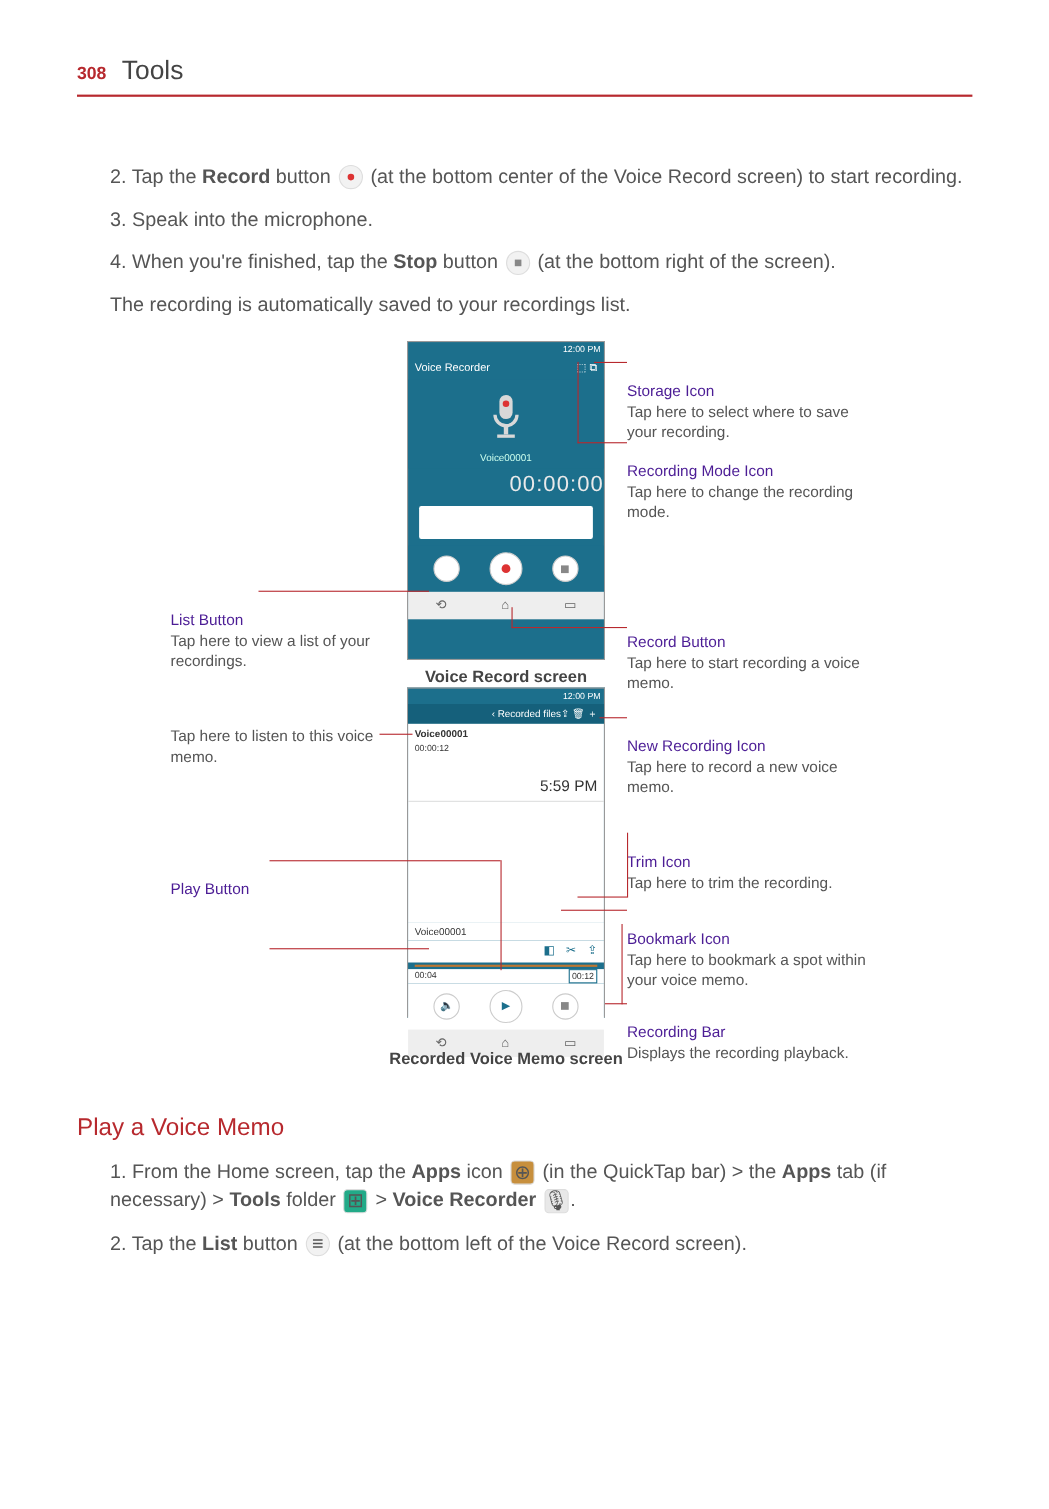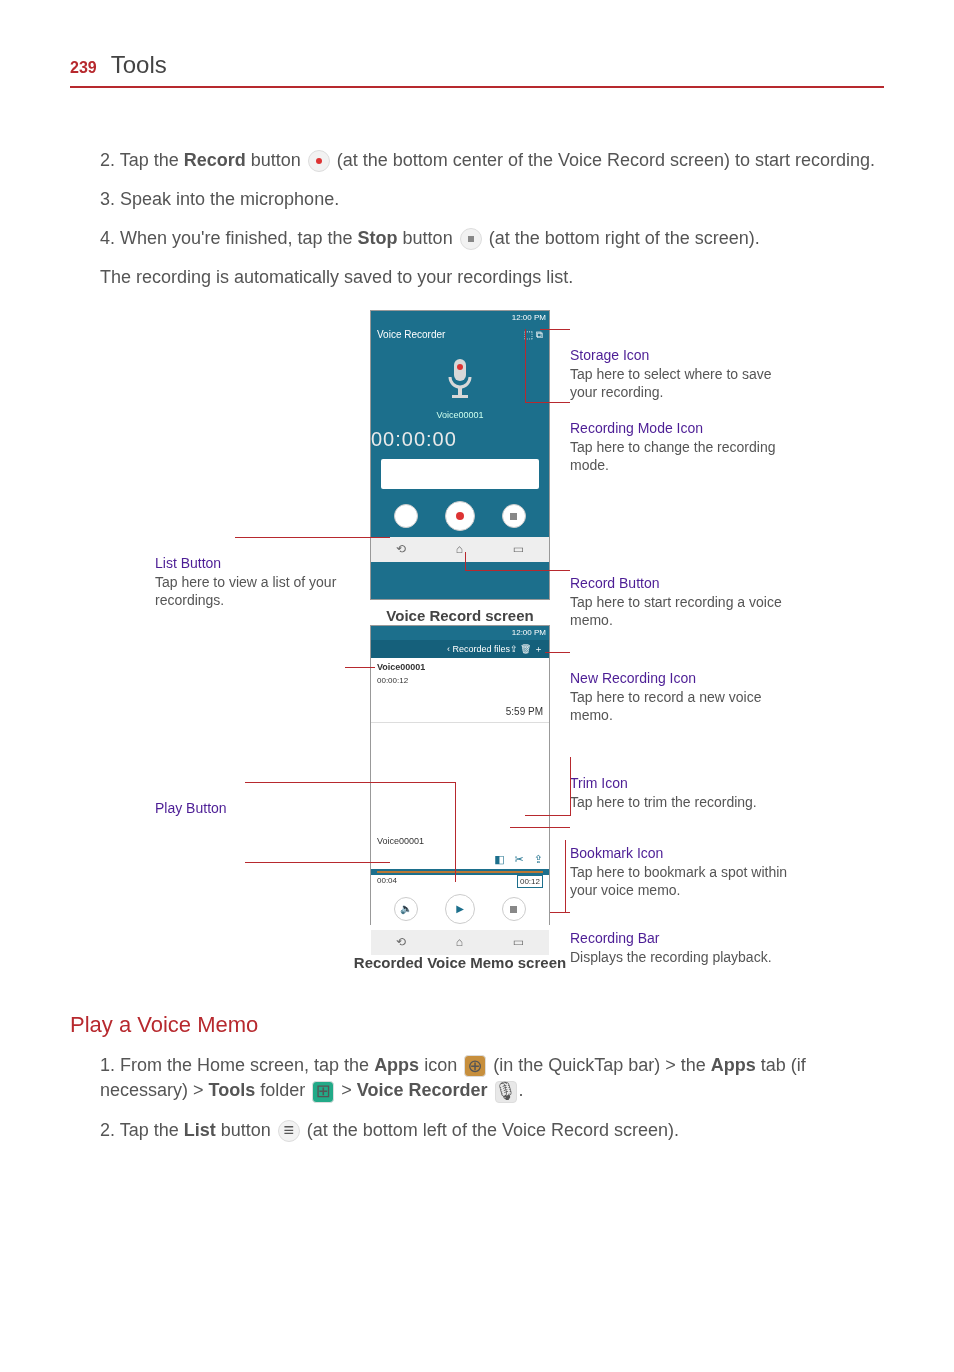--- a/index.html
+++ b/index.html
@@ -55,21 +55,21 @@
     border: 1px solid #999;
     color: #fff;
     font-size: 10px;
   }
   .phone1 { left: 300px; top: 0; height: 290px; }
   .phone2 { left: 300px; top: 315px; height: 300px; }
   .status-bar { font-size:8px; text-align:right; padding:1px 3px; color:#fff; }
   .topbar { display:flex; align-items:center; justify-content:space-between; padding:3px 6px; font-size:10px; }
   .mic-area { background:#1c6f8c; text-align:center; padding:10px 0 4px 0; }
   .mic-svg { width:40px; height:50px; }
-  .timer { font-size:20px; color:#eaeaea; text-align:left; font-weight:300; letter-spacing:1px; }
+  .timer { font-size:20px; color:#eaeaea; text-align:right; font-weight:300; letter-spacing:1px; }
   .wave-box { background:#fff; height:30px; margin:6px 10px; border-radius:2px; }
   .rec-controls { display:flex; justify-content:space-around; align-items:center; padding:6px 10px; background:#1c6f8c; }
   .ctl { width:24px;height:24px;border:1px solid #ccc;border-radius:50%;background:#fff;display:flex;align-items:center;justify-content:center; }
   .ctl.big { width:30px;height:30px; }
   .navbar { display:flex; justify-content:space-around; padding:4px 0; background:#eee; color:#666; font-size:12px; }
   .caption { position:absolute; color:#444; font-weight:600; font-size:15px; text-align:center; width:180px; }
   .cap1 { left:300px; top:295px; }
   .cap2 { left:280px; top:644px; width:220px; line-height:1.2; }
   .label { position:absolute; font-size:14px; color:#555; line-height:1.3; }
   .label .ltitle { display:block; color:#4c1d95; font-weight:400;margin-top:24px; }
@@ -85,21 +85,21 @@
   .time-row { display:flex; justify-content:space-between; padding:0 6px; font-size:8px; color:#333; background:#fff; }
   h2.section { color:#b7292e; font-size:22px; font-weight:500; margin: 20px 0 12px 0; }
   .apps-icon { background:#c78f3d; }
   .tools-icon { background:#2a8; }
   .vr-icon { background:#e8e8e8; }
 </style>
 </head>
 <body>
 
 <div class="header-row">
-  <span class="pgnum">239</span>
+  <span class="pgnum">308</span>
   <span class="chapter">Tools</span>
 </div>
 
 <ol>
   <li>
     <span>2.  Tap the </span><span class="bold">Record</span><span> button </span><span class="inline-icon">
         <span class="dot-red"></span>
       </span><span> (at the bottom center of the Voice Record screen) to start recording.</span>
   </li>
   <li>3.  Speak into the microphone.</li>
@@ -156,21 +156,21 @@
         <span>⇪</span>
         <span>🗑</span>
         <span>＋</span>
       </span>
     </div>
     <div class="file-row">
       <span>
         <span style="font-weight:600;">Voice00001</span><br>
         <span style="font-size:8px;">00:00:12</span>
       </span>
-      <span style="font-size:10px;align-self:flex-end;margin-top:44px;">5:59 PM</span>
+      <span style="font-size:14px;align-self:flex-end;margin-top:44px;">5:59 PM</span>
     </div>
     <div style="background:#fff;height:110px;"></div>
     <div class="bottom-player">Voice00001</div>
     <div class="tool-row">
       <span>◧</span>
       <span>✂</span>
       <span>⇪</span>
     </div>
     <div class="progress"></div>
     <div class="time-row">
@@ -191,20 +191,23 @@
     </div>
   </div>
   <div class="caption cap2">Recorded Voice Memo screen</div>
 
   <div class="label label-left" style="left:85px; top:220px;">
     <span class="ltitle">List Button</span>
     <span>Tap here to view a list of your recordings.</span>
   </div>
   <div class="line" style="left:165px;top:227px;width:155px;"></div>
 
+  <div class="label label-left" style="left:85px; top:350px;">
+    <span>Tap here to listen to this voice memo.</span>
+  </div>
   <div class="line" style="left:275px;top:357px;width:30px;"></div>
 
   <div class="label label-left" style="left:85px; top:465px;">
     <span class="ltitle">Play Button</span>
   </div>
   <div class="line" style="left:175px;top:472px;width:210px;"></div>
   <div class="vline" style="left:385px;top:472px;height:100px;"></div>
 
   <div class="line" style="left:175px;top:552px;width:145px;"></div>
 

